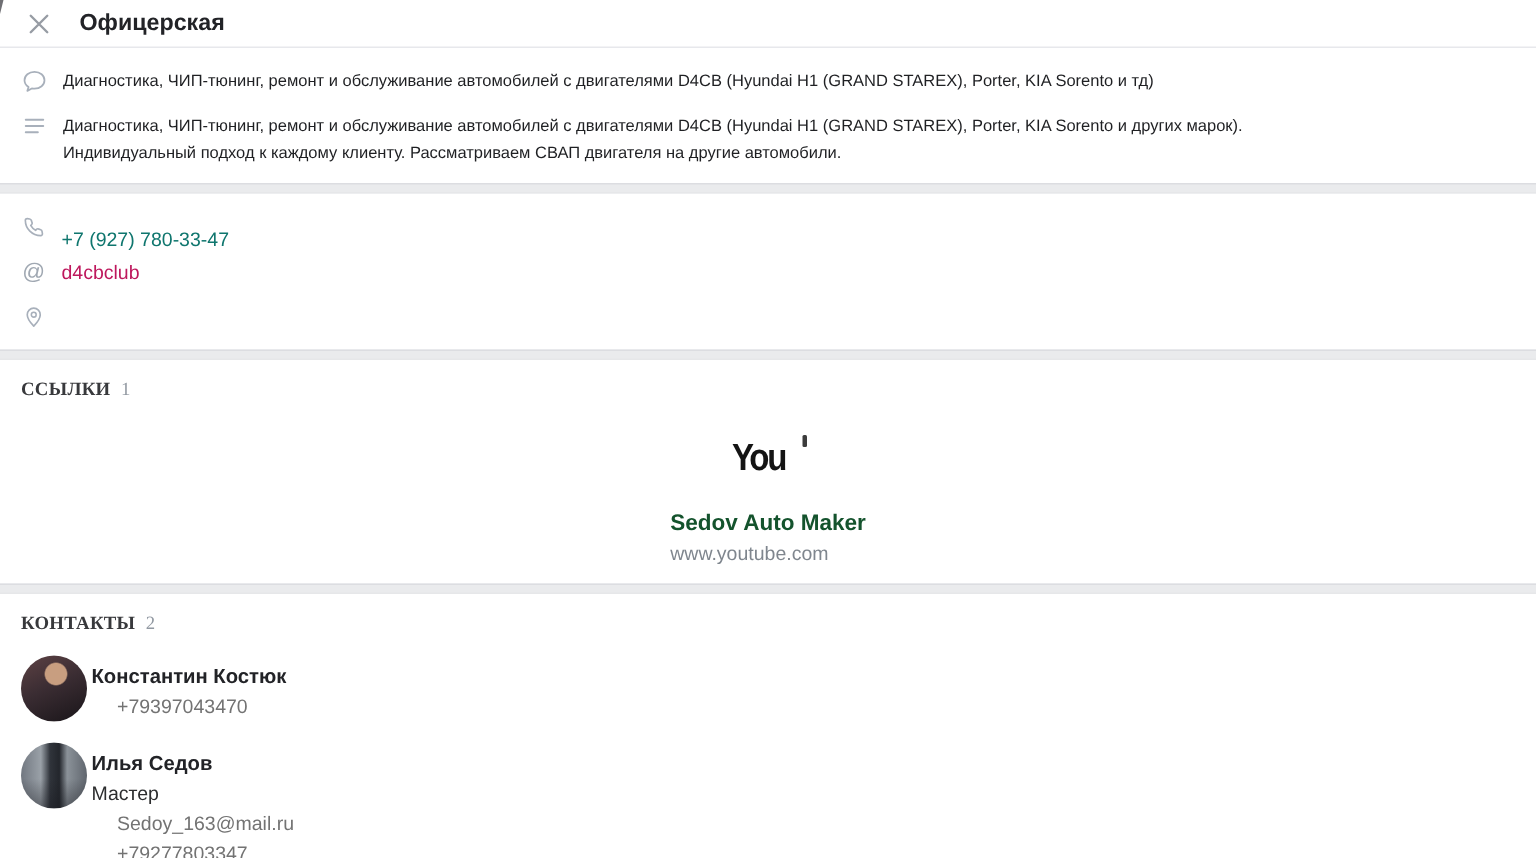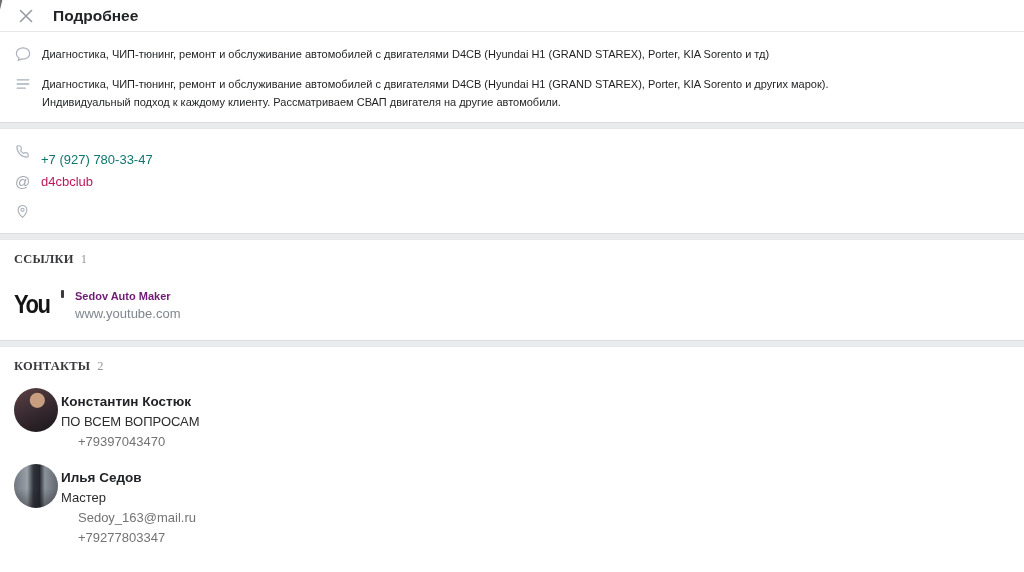--- a/index.html
+++ b/index.html
@@ -37,27 +37,27 @@
   .label-link { color:#0f766e;margin-top:16px; }
   .label-plain { color:#be185d; }
 
   
   .section { padding:12px 14px 13px; }
   .section-head { display:flex; align-items:baseline;font-family:Liberation Serif, serif; }
   .section-title { font-size:12.5px; font-weight:700; color:#38393c; letter-spacing:.2px; }
   .section-count { font-size:12.5px; color:#9299a2; margin-left:7px; }
 
   
-  .link-item { display:flex; align-items:center; gap:13px; margin-top:16px; cursor:pointer; }
+  .link-item { display:flex; align-items:center; gap:13px; margin-top:16px; cursor:pointer;flex-direction:column; }
   .link-avatar { width:48px; height:44px; background:#fff; position:relative; flex:none;
     display:flex; align-items:center; }
   .you-text { font-size:22px; font-weight:700; color:#141414; letter-spacing:-1.5px;
     font-family:"Liberation Sans", sans-serif; transform:scaleY(1.15); }
   .tube-sliver { position:absolute; left:47px; top:7px; width:3px; height:8px; background:#3c3c3c; border-radius:1px; }
-  .link-title { font-size:11px; font-weight:700; color:#701a75; }
+  .link-title { font-size:15px; font-weight:700; color:#14532d; }
   .link-sub { font-size:13px; color:#7f868e; margin-top:4px; }
 
   
   .contact-item { display:flex; align-items:flex-start; gap:3px; margin-top:14px; }
   .contact-avatar { width:44px; height:44px; border-radius:50%; flex:none; overflow:hidden; }
   .avatar-1 { background-image:
       radial-gradient(circle at 53% 28%, #c89e80 0 7px, rgba(0,0,0,0) 8px),
       linear-gradient(155deg, #5e4244 0%, #3b2d33 45%, #191519 100%);
     background-color:#362b30; }
   .avatar-2 { background-image:
@@ -74,21 +74,21 @@
 <body>
 
 <div class="corner-artifact"></div>
 
 <div class="header">
   <div class="close-btn">
     <svg width="20" height="20" viewBox="0 0 20 20">
       <path d="M4.5 4.5 L15.5 15.5 M15.5 4.5 L4.5 15.5" stroke="currentColor" stroke-width="1.6" stroke-linecap="round" fill="none"></path>
     </svg>
   </div>
-  <div class="header-title">Подробнее</div>
+  <div class="header-title">Офицерская</div>
 </div>
 
 <div class="about">
   <div class="about-row">
     <svg class="row-icon" viewBox="0 0 20 20">
       <path d="M10 3.2 C5.8 3.2 2.6 5.9 2.6 9.4 C2.6 11.5 3.8 13.3 5.6 14.5 L4.7 17.3 L8 15.5 C8.6 15.65 9.3 15.7 10 15.7 C14.2 15.7 17.4 12.9 17.4 9.4 C17.4 5.9 14.2 3.2 10 3.2 Z" fill="none" stroke="currentColor" stroke-width="1.3" stroke-linejoin="round"></path>
     </svg>
     <div class="about-text">Диагностика, ЧИП-тюнинг, ремонт и обслуживание автомобилей с двигателями D4CB (Hyundai H1 (GRAND STAREX), Porter, KIA Sorento и тд)</div>
   </div>
   <div class="about-row">
@@ -151,21 +151,20 @@
 <div class="section">
   <div class="section-head">
     <span class="section-title">КОНТАКТЫ</span>
     <span class="section-count">2</span>
   </div>
 
   <div class="contact-item">
     <div class="contact-avatar avatar-1"></div>
     <div class="contact-text">
       <div class="contact-name">Константин Костюк</div>
-      <div class="contact-line contact-role">ПО ВСЕМ ВОПРОСАМ</div>
       <div class="contact-line contact-link">+79397043470</div>
     </div>
   </div>
 
   <div class="contact-item">
     <div class="contact-avatar avatar-2"></div>
     <div class="contact-text">
       <div class="contact-name">Илья Седов</div>
       <div class="contact-line contact-role">Мастер</div>
       <div class="contact-line contact-link">Sedoy_163@mail.ru</div>

